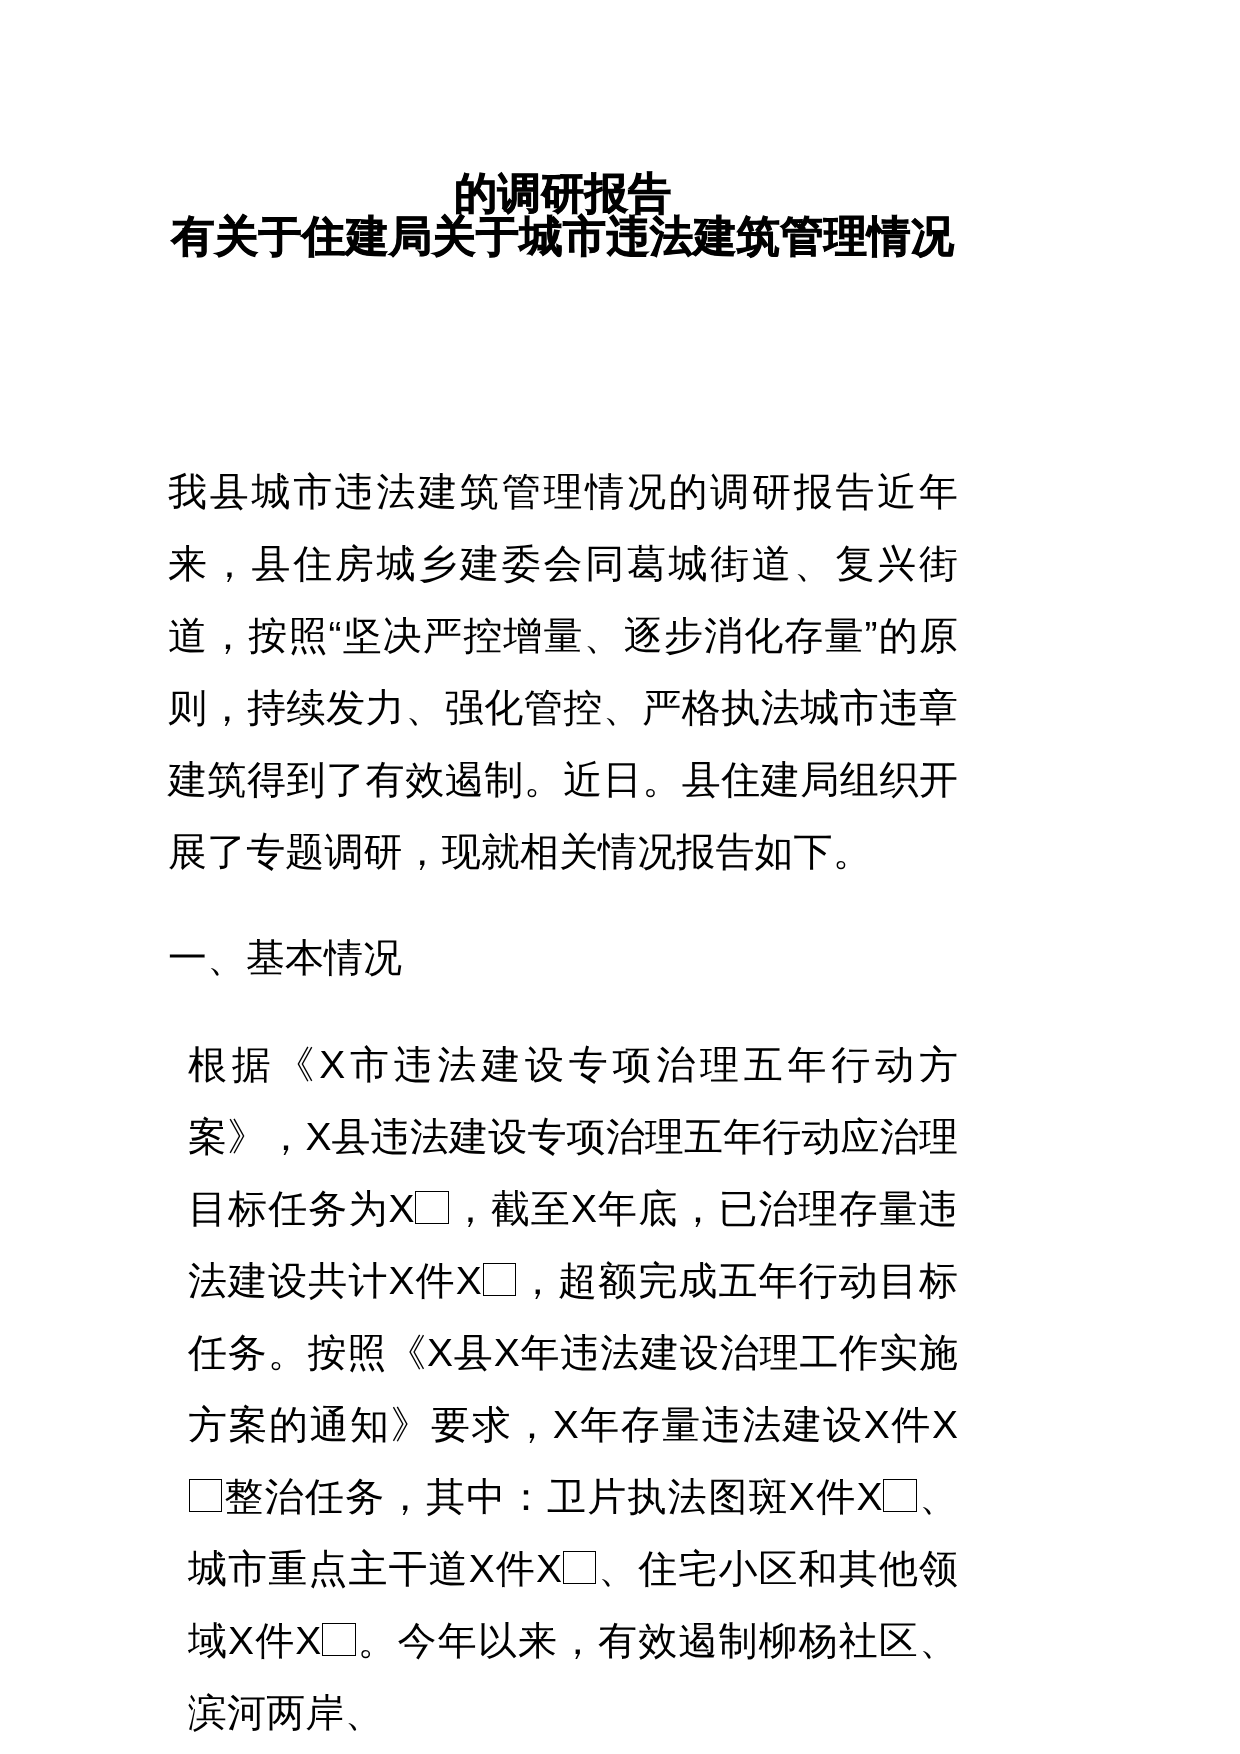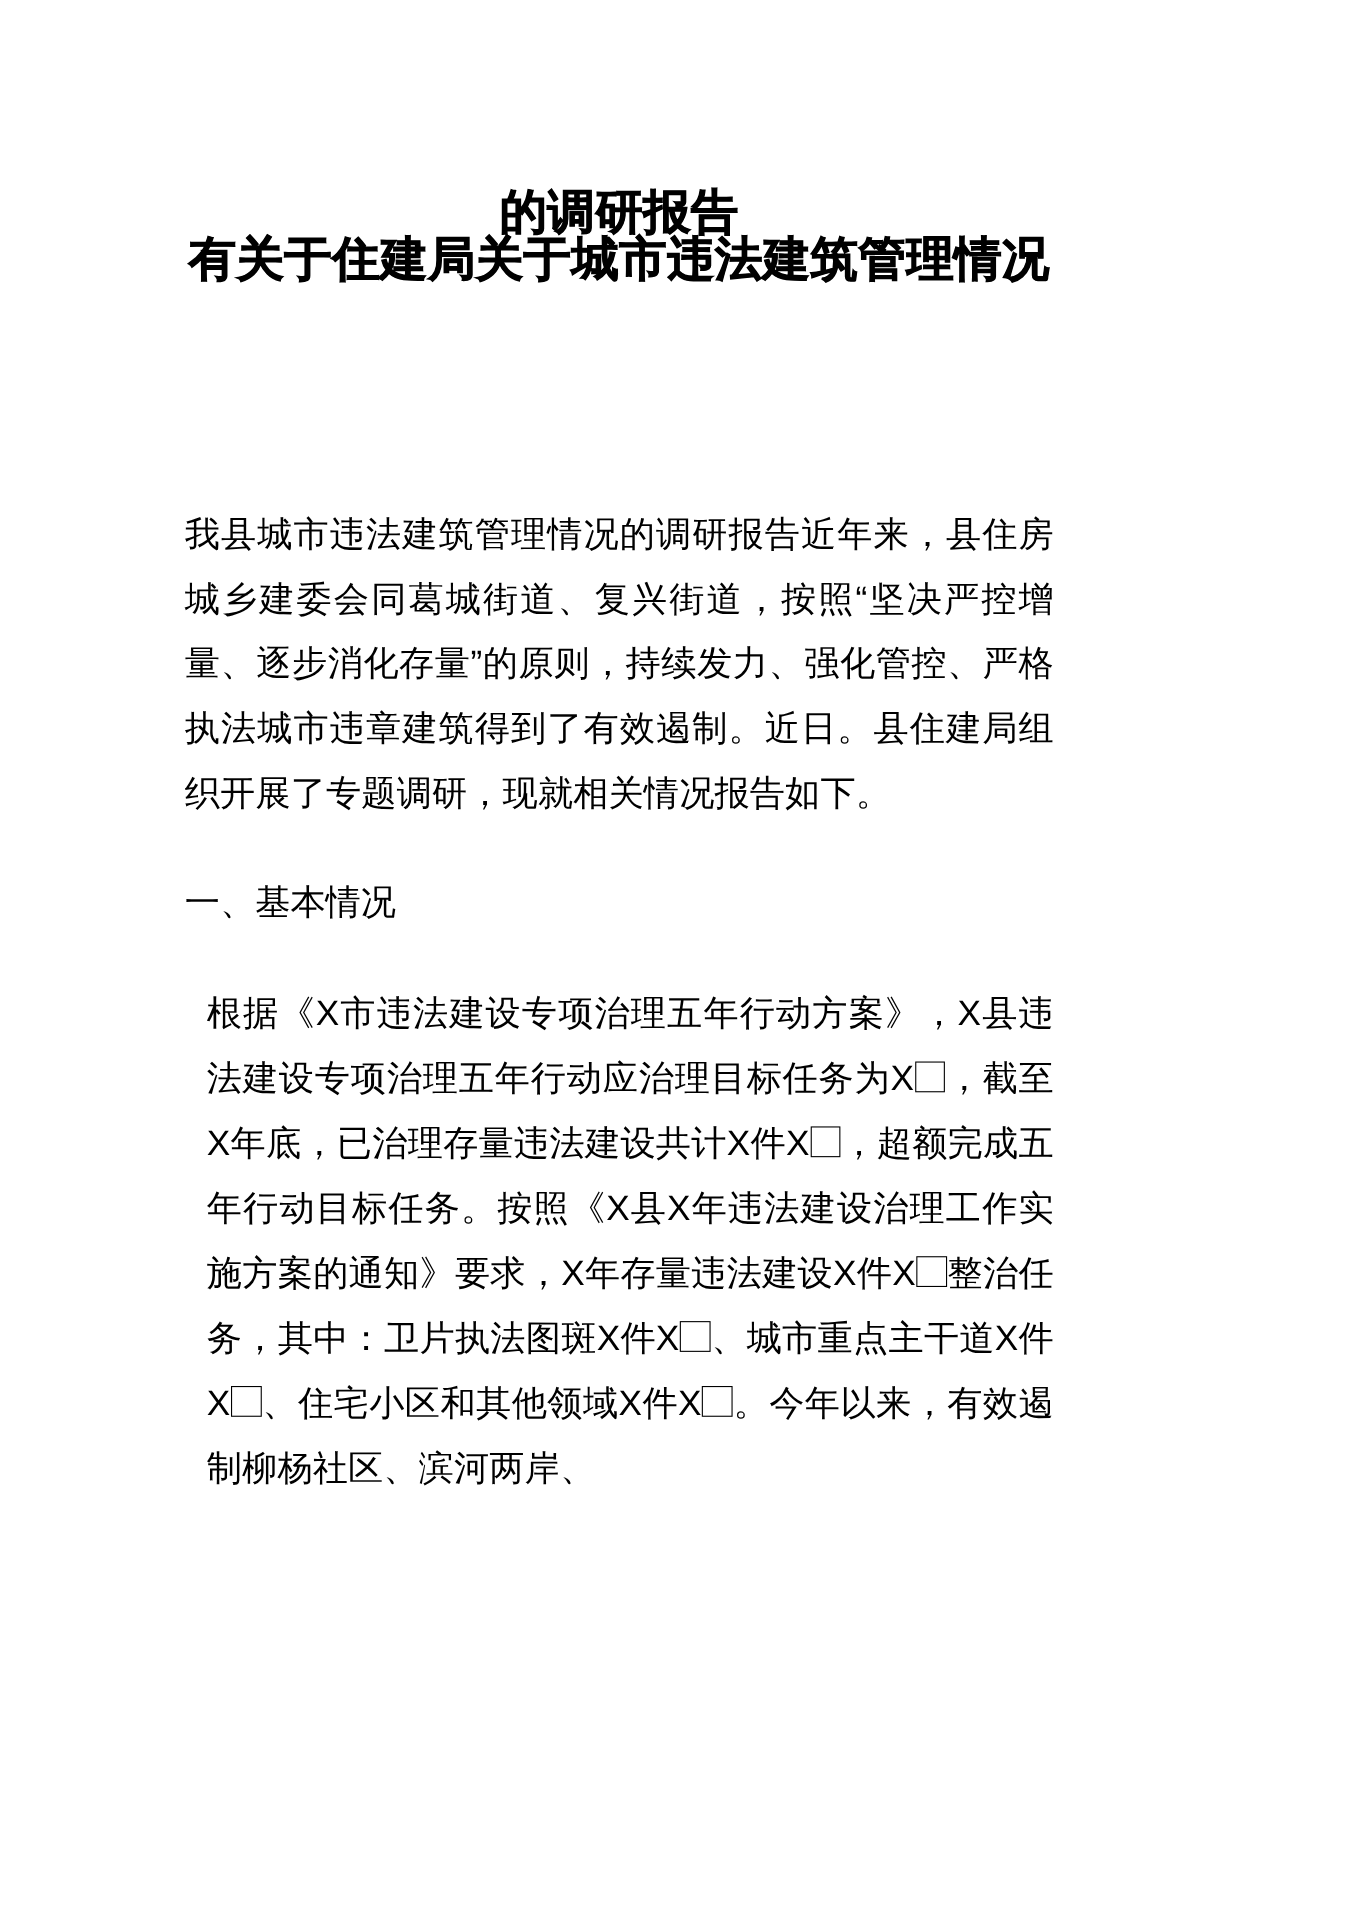--- a/index.html
+++ b/index.html
@@ -39,35 +39,35 @@
     -webkit-text-stroke: 0.9px #000;
   }
   .title-line {
     display: block;
   }
   .title-line.first {
     margin-bottom: 74px;
   }
 
   .para {
-    font-size: 32px;
-    line-height: 59px;
+    font-size: 39px;
+    line-height: 72px;
     text-align: justify;
     text-justify: inter-character;
     margin: 0;
     word-break: break-all;
     letter-spacing: 0.1px;
   }
 
   .para.intro {
     margin-top: 198px;
   }
 
   .section-heading {
-    font-size: 32px;
+    font-size: 39px;
     line-height: 59px;
     margin: 0;
     font-weight: 400;
     padding-top: 40px;
     word-break: break-all;
   }
 
   .para.detail {
     padding-top: 42px;
     margin-left: 20px;

